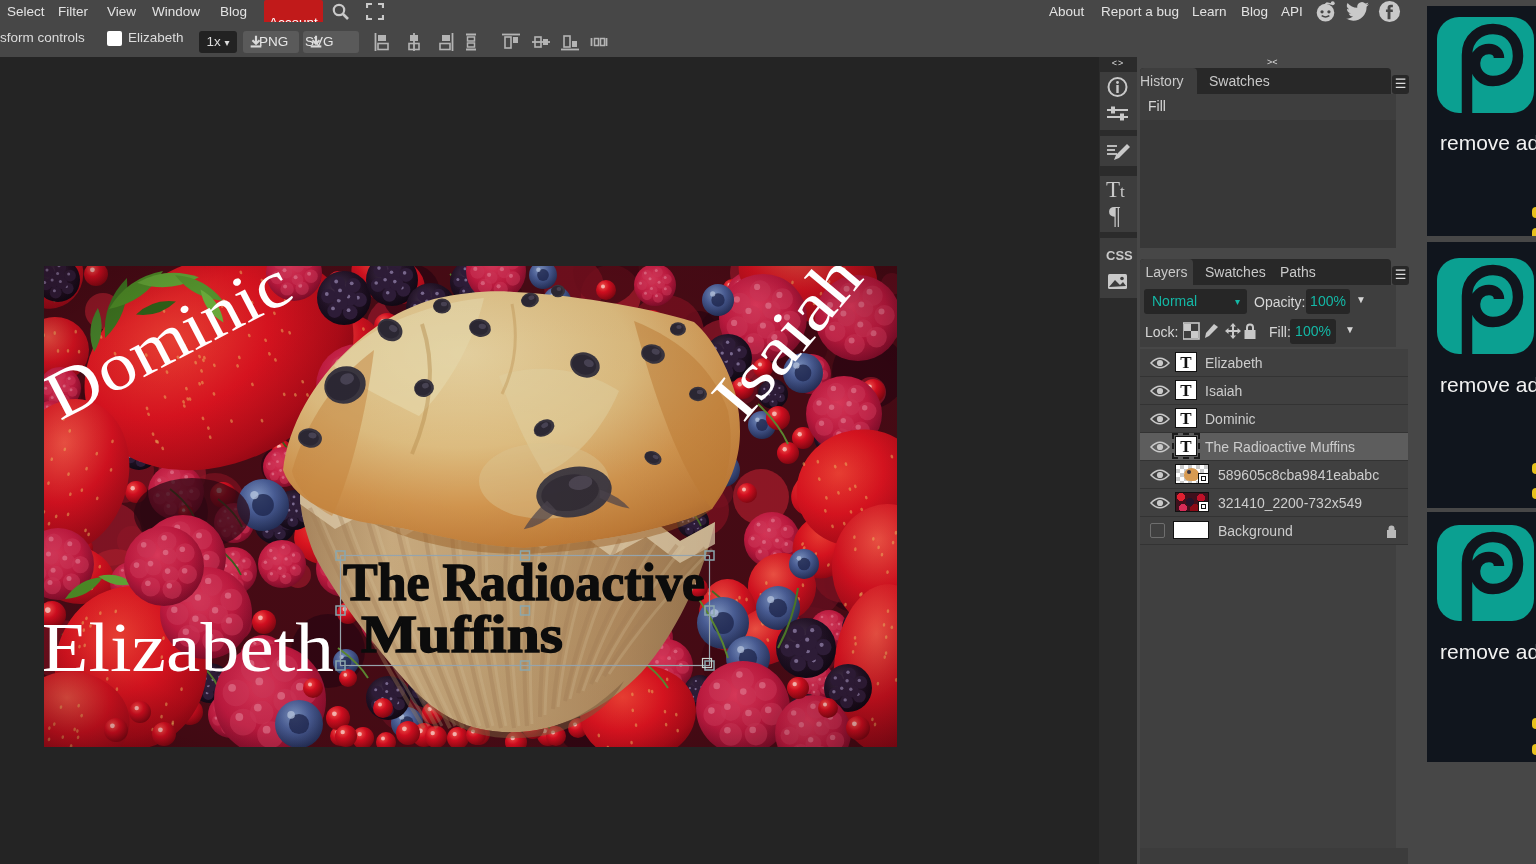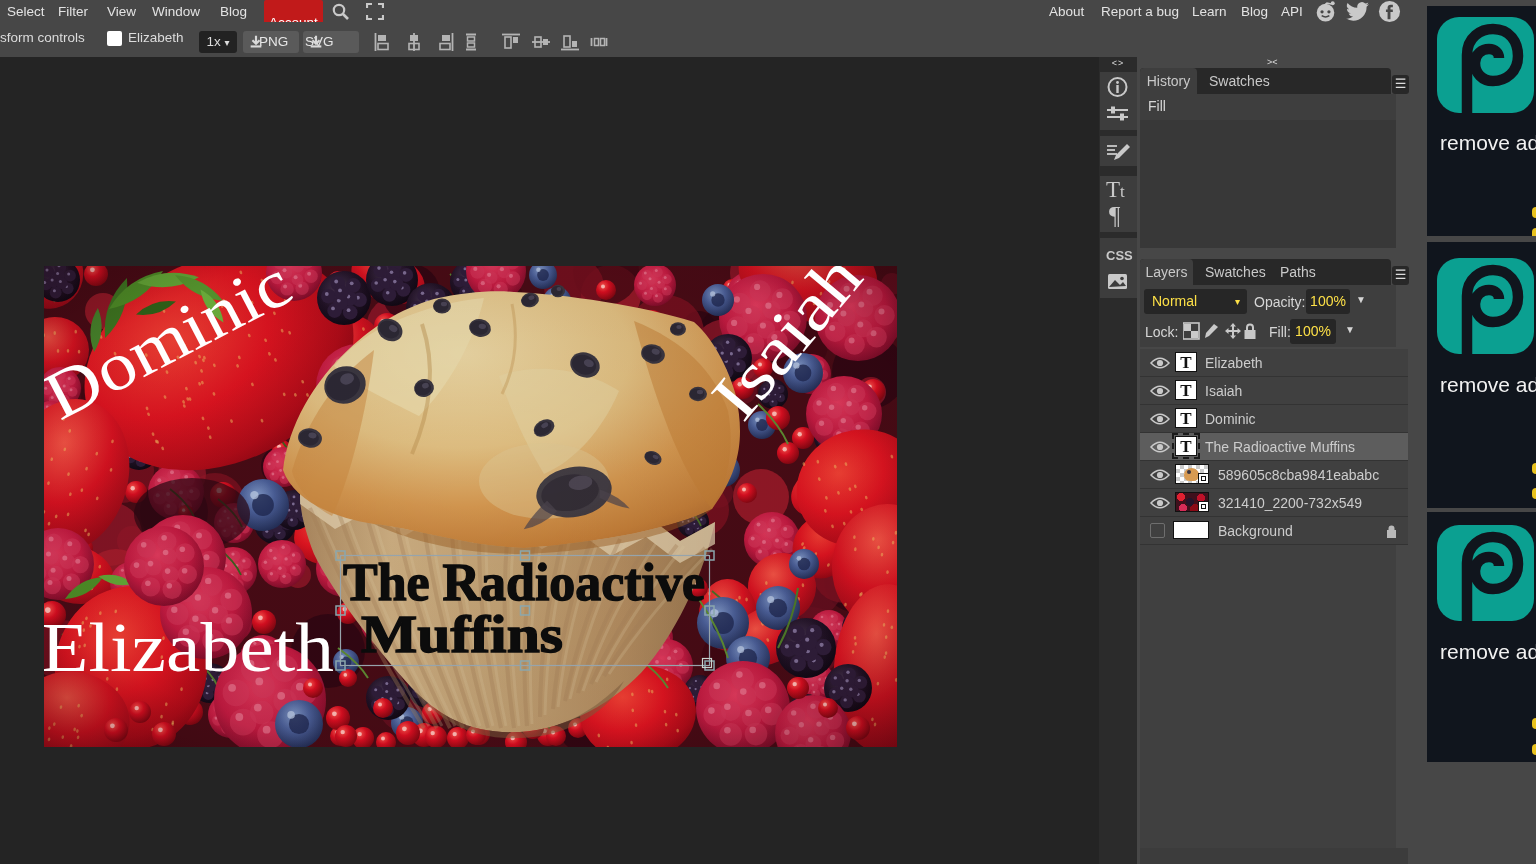--- a/index.html
+++ b/index.html
@@ -36,21 +36,21 @@
  border-radius:3px;color:#ddd;text-align:center;line-height:17px;font-size:13px}
 .pbody{position:absolute;left:3px;width:256px;background:#383838}
 .prow{position:absolute;left:3px;width:256px;background:#3e3e3e;color:#d6d6d6;font-size:14px}
 
 .lrow{position:absolute;left:3px;width:268px;height:28px;background:#404040;
  border-bottom:1px solid #333;color:#ccc;font-size:14px}
 .lrow.sel{background:#5d5d5d}
 .eye{position:absolute;left:10px;top:7px}
 .lthumb{position:absolute;left:35px;top:3px;background:#fff;border:1px solid #111}
 .ltxt{position:absolute;top:6px}
-.ddbox{position:absolute;background:#262626;border-radius:3px;color:#fde047;
+.ddbox{position:absolute;background:#262626;border-radius:3px;color:#14b8a6;
  font-size:14px;text-align:center}
 
 #ads{position:absolute;left:1427px;top:0;width:109px;height:864px;background:#474747}
 .ad{position:absolute;left:0;width:109px;background:#10151d;overflow:hidden}
 .adlogo{position:absolute;left:10px;width:97px;height:96px;background:#0ba091;border-radius:22px}
 .adtxt{position:absolute;left:13px;color:#f2f2f2;font-size:21px;white-space:nowrap}
 .ydot{position:absolute;left:105px;width:10px;height:11px;background:#e8c11c;border-radius:4px}
 </style></head>
 <body>
 
@@ -3292,21 +3292,21 @@
       <rect x="9" y="5" width="19" height="15" rx="1.5" fill="#c9c9c9"></rect>
       <path d="M10,18 L16,11 L21,16 L24,13 L27,17 Z" fill="#3d3d3d"></path>
       <circle cx="23" cy="9.5" r="1.8" fill="#3d3d3d"></circle>
     </svg>
 </div>
 
 <div id="panels">
  <div style="position:absolute;left:130px;top:0;color:#ddd;font-size:9px">&gt;&lt;</div>
 
  <div class="ptabs" style="top:11px">
-   <span class="ptab sel" style="left:0;width:57px;text-align:center">History</span>
+   <span class="ptab sel" style="left:0;width:57px;text-align:left">History</span>
    <span class="ptab" style="left:69px">Swatches</span>
  </div>
  <div class="hamb" style="top:18px">☰</div>
  <div class="prow" style="top:37px;height:26px">
       <span style="position:absolute;left:8px;top:4px">Fill</span>
     </div>
  <div class="pbody" style="top:63px;height:128px"></div>
 
  <div class="ptabs" style="top:202px">
    <span class="ptab sel" style="left:0;width:53px;text-align:center">Layers</span>

